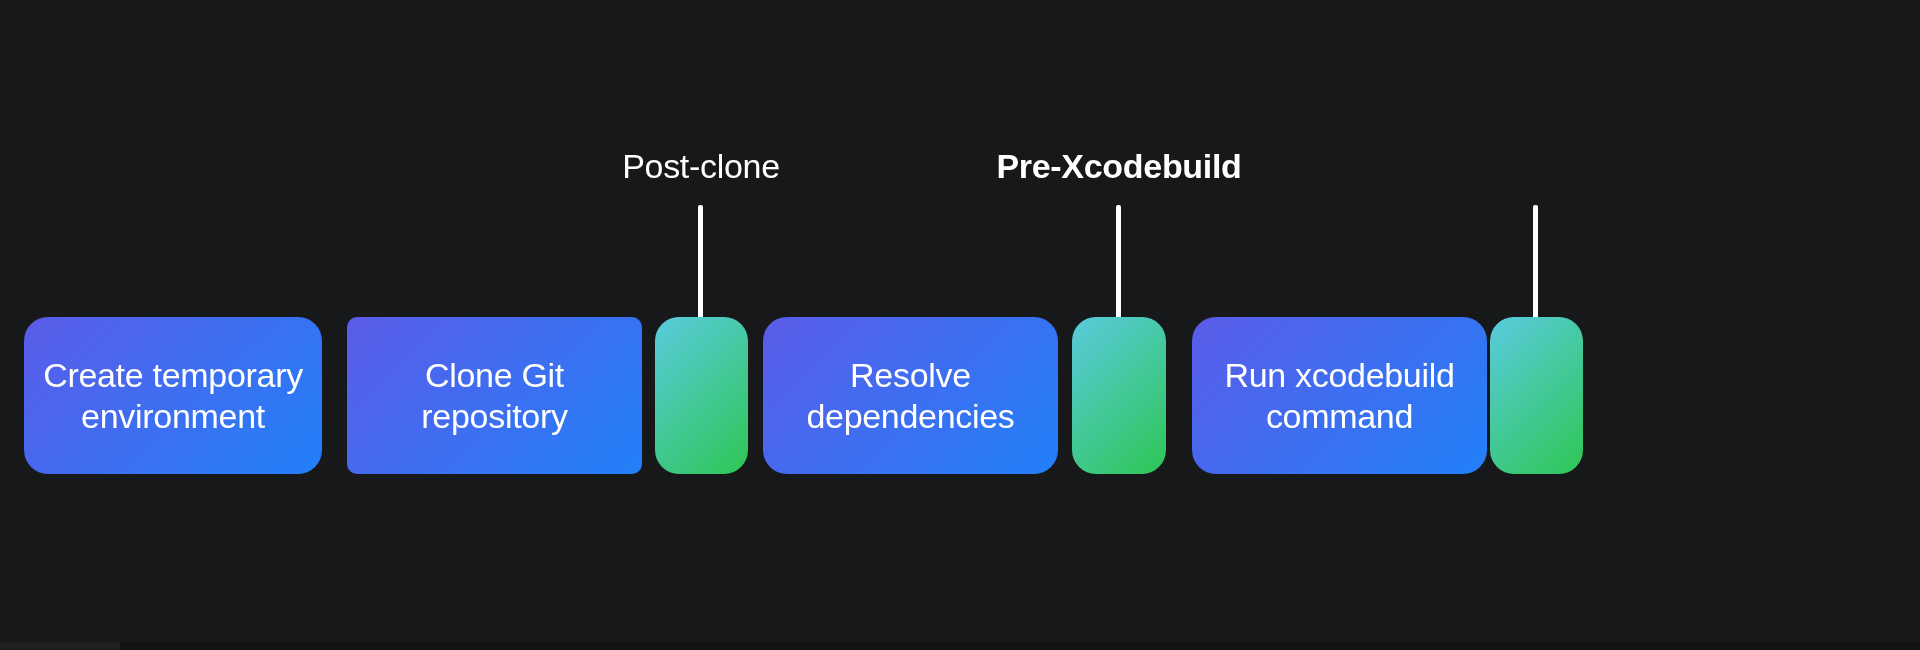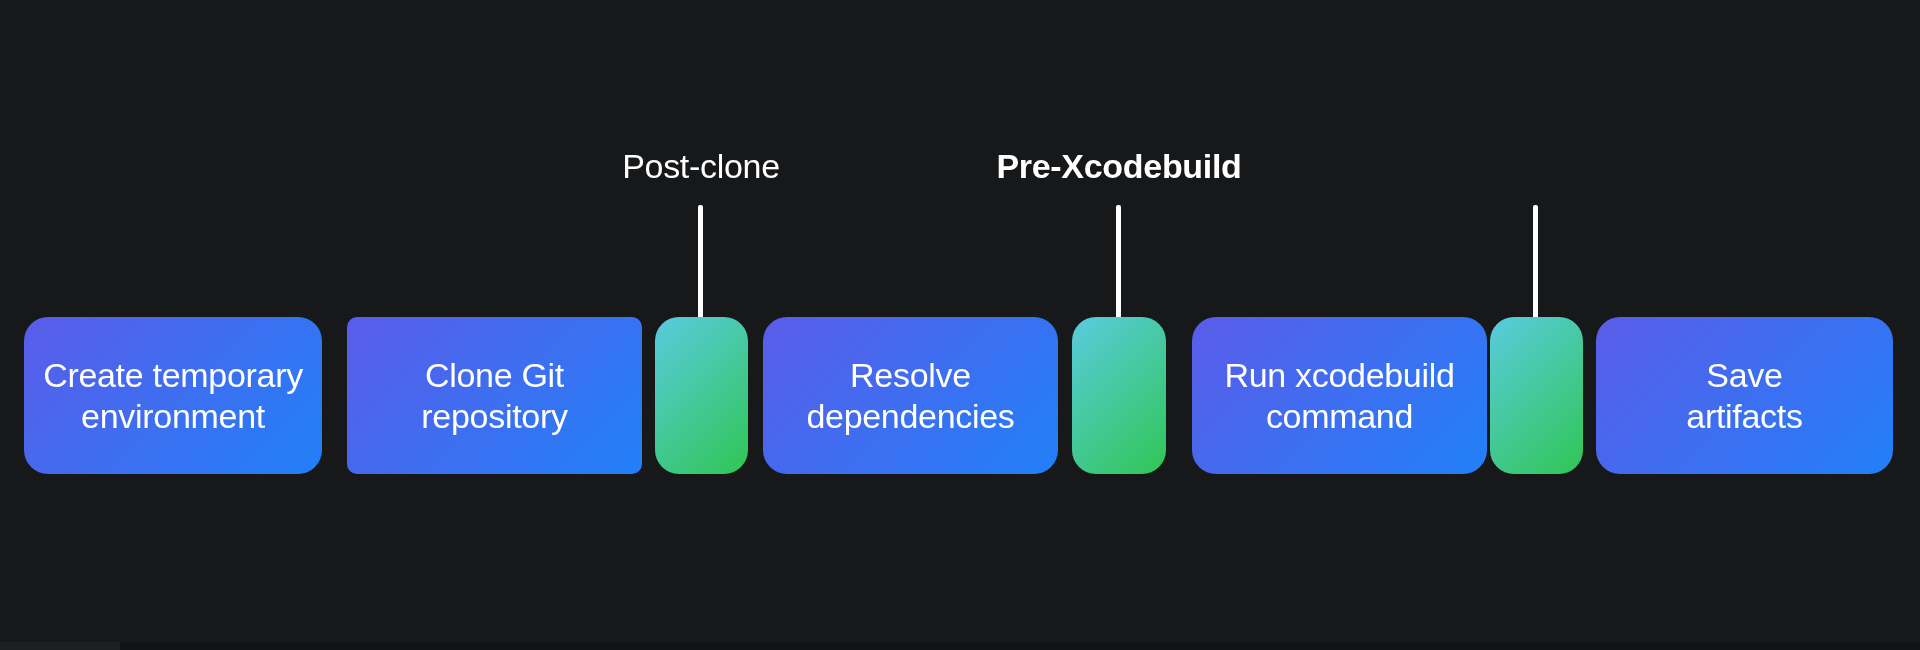--- a/index.html
+++ b/index.html
@@ -102,22 +102,18 @@
 
   <div class="step hook-slot" style="left:1072px;width:94px;"></div>
 
   <div class="step task" style="left:1180px;width:295px;margin-left:12px;">
     <div class="step-label">Run xcodebuild
 command</div>
   </div>
 
   <div class="step hook-slot" style="left:1490px;width:93px;"></div>
 
-  <div class="step task" style="left:1596px;width:297px;">
-    <div class="step-label">Save
-artifacts</div>
-  </div>
 
   <div class="bottom-bar">
     <div class="bottom-bar-progress"></div>
   </div>
 
 </div>
 
 </body></html>

